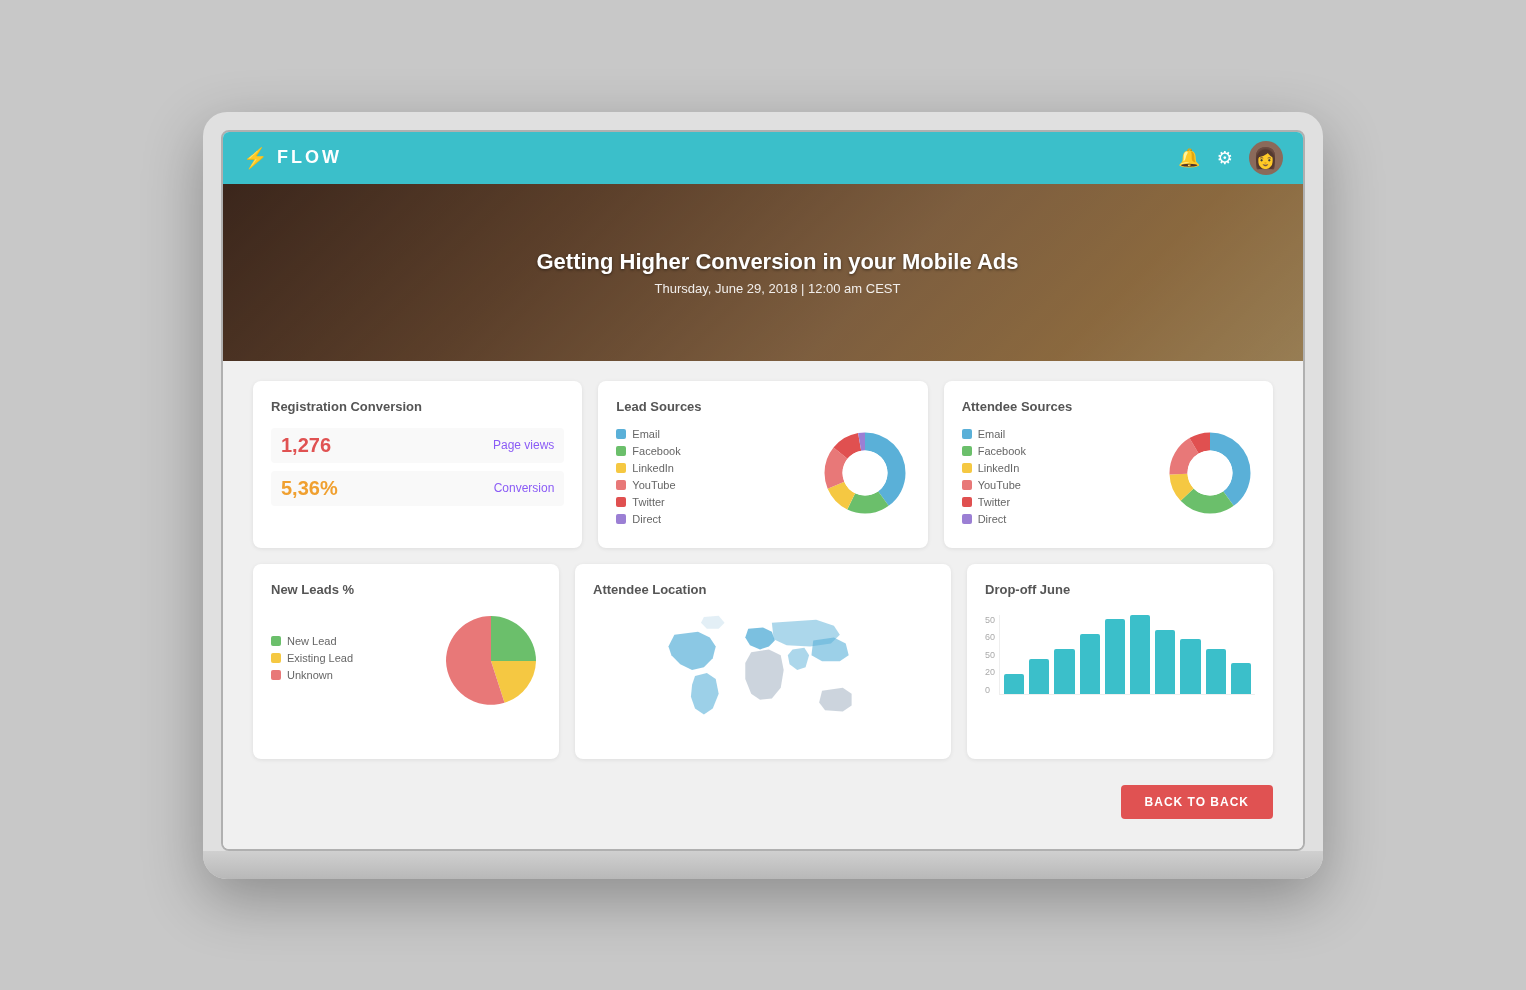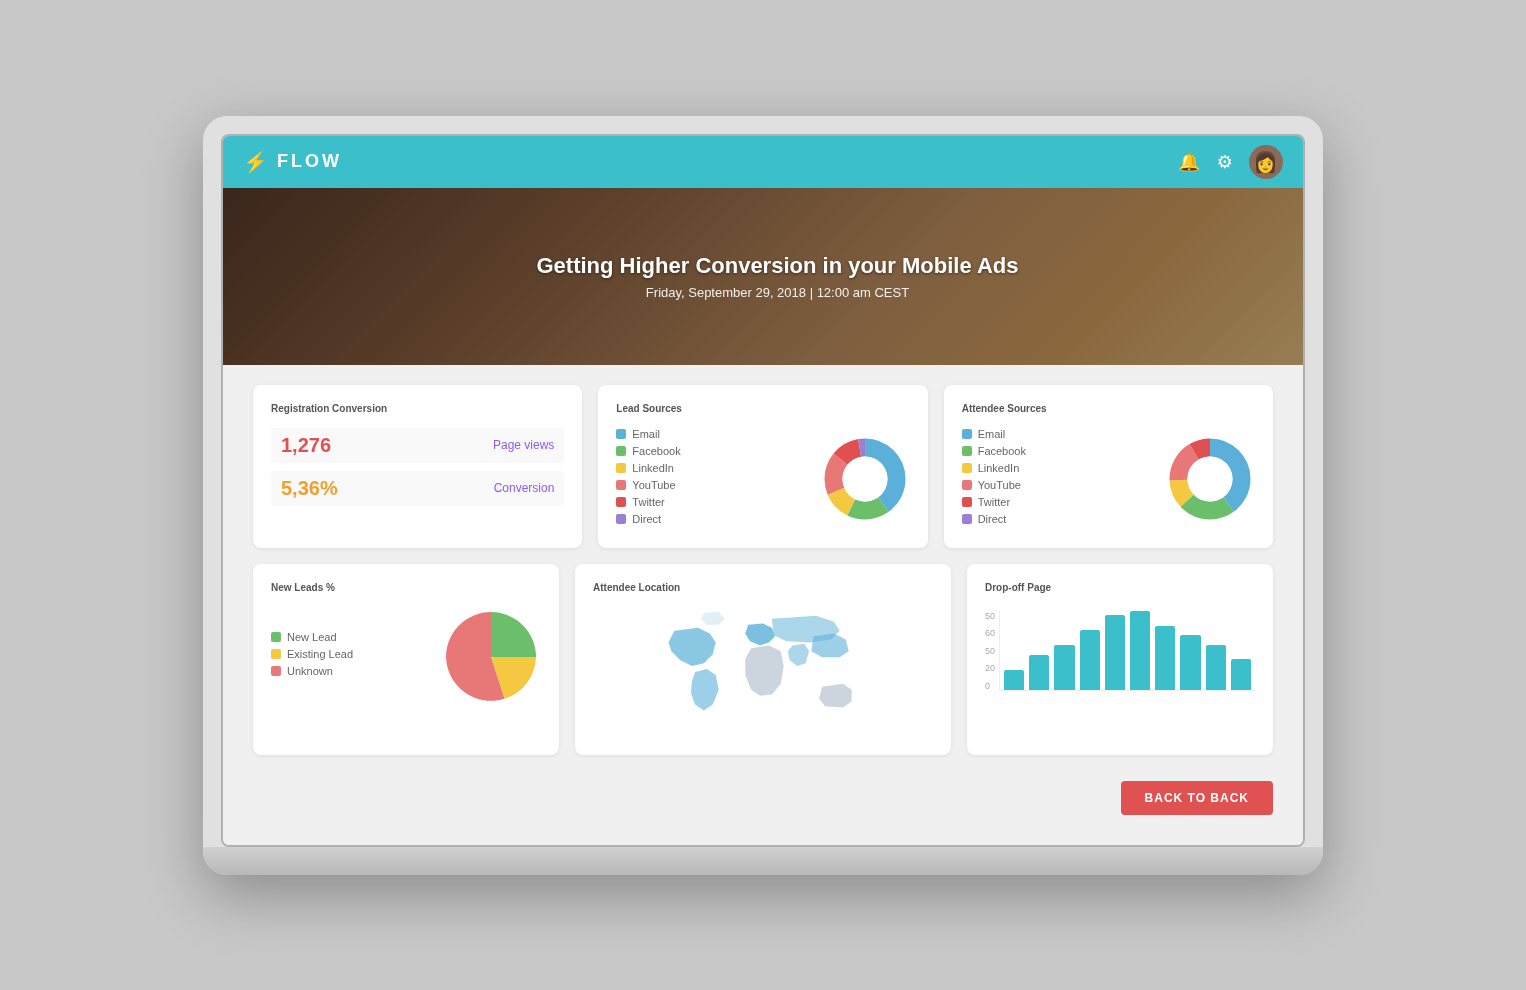--- a/index.html
+++ b/index.html
@@ -107,21 +107,21 @@
       margin-bottom: 16px;
     }
     .card {
       background: white;
       border-radius: 8px;
       padding: 18px;
       flex: 1;
       box-shadow: 0 1px 4px rgba(0,0,0,0.08);
     }
     .card-title {
-      font-size: 10px;
+      font-size: 13px;
       font-weight: 600;
       color: #555;
       margin-bottom: 14px;
     }
     
     .reg-item {
       display: flex;
       align-items: center;
       justify-content: space-between;
       margin-bottom: 8px;
@@ -137,21 +137,21 @@
     .reg-label {
       font-size: 12px;
       color: #8b5cf6;
     }
     .color-red { color: #e05252; }
     .color-blue { color: #5ab0d8; }
     .color-orange { color: #f0a030; }
     
     .donut-card {
       display: flex;
-      align-items: center;
+      align-items: flex-start;
       gap: 8px;
     }
     .legend {
       flex: 1;
     }
     .legend-item {
       display: flex;
       align-items: center;
       gap: 6px;
       margin-bottom: 5px;
@@ -241,21 +241,21 @@
       </div>
       <div class="header-icons">
         <span class="header-icon">🔔</span>
         <span class="header-icon">⚙</span>
         <div class="avatar">👩</div>
       </div>
     </div>
 
     <div class="hero">
       <div class="hero-title">Getting Higher Conversion in your Mobile Ads</div>
-      <div class="hero-date">Friday, September 29, 2018 | 12:00 am CEST</div>
+      <div class="hero-date">Thursday, June 29, 2018 | 12:00 am CEST</div>
     </div>
 
     <div class="content">
 
       <div class="cards-row">
 
         <div class="card">
           <div class="card-title">Registration Conversion</div>
           <div class="reg-item">
             <span class="reg-value color-red">1,276</span>
@@ -406,21 +406,21 @@
               <path d="M 300 135 L 335 130 L 350 140 L 350 160 L 335 170 L 305 168 L 295 155 Z" fill="#9ab" opacity="0.5"></path>
 
               <path d="M 250 65 L 270 62 L 278 75 L 272 95 L 258 100 L 245 90 L 242 75 Z" fill="#5ab0d8" opacity="0.5"></path>
 
               <path d="M 100 10 L 125 8 L 135 20 L 125 30 L 105 30 L 95 20 Z" fill="#b8d8e8" opacity="0.4"></path>
             </svg>
           </div>
         </div>
 
         <div class="card">
-          <div class="card-title">Drop-off Page</div>
+          <div class="card-title">Drop-off June</div>
           <div style="display:flex; align-items:flex-start; padding-top: 4px;">
             <div class="y-labels">
               <span>50</span>
               <span>60</span>
               <span>50</span>
               <span>20</span>
               <span>0</span>
             </div>
             <div class="bars-container" style="flex:1;">
               <div class="bar" style="height:25%;"></div>

